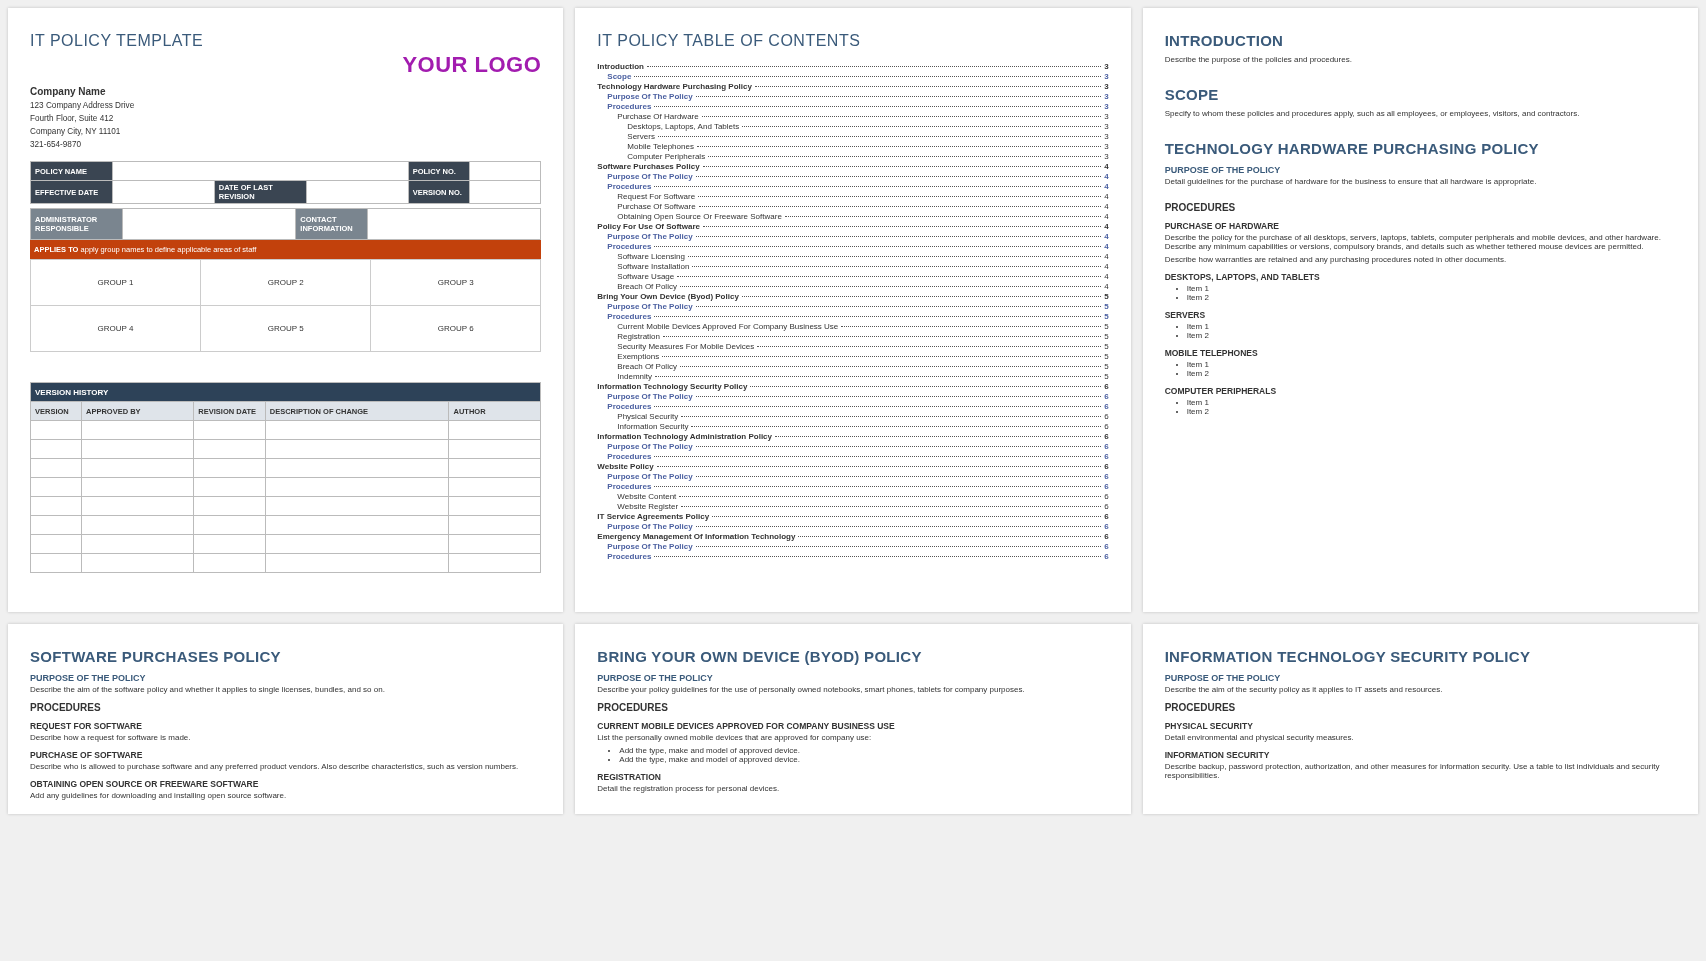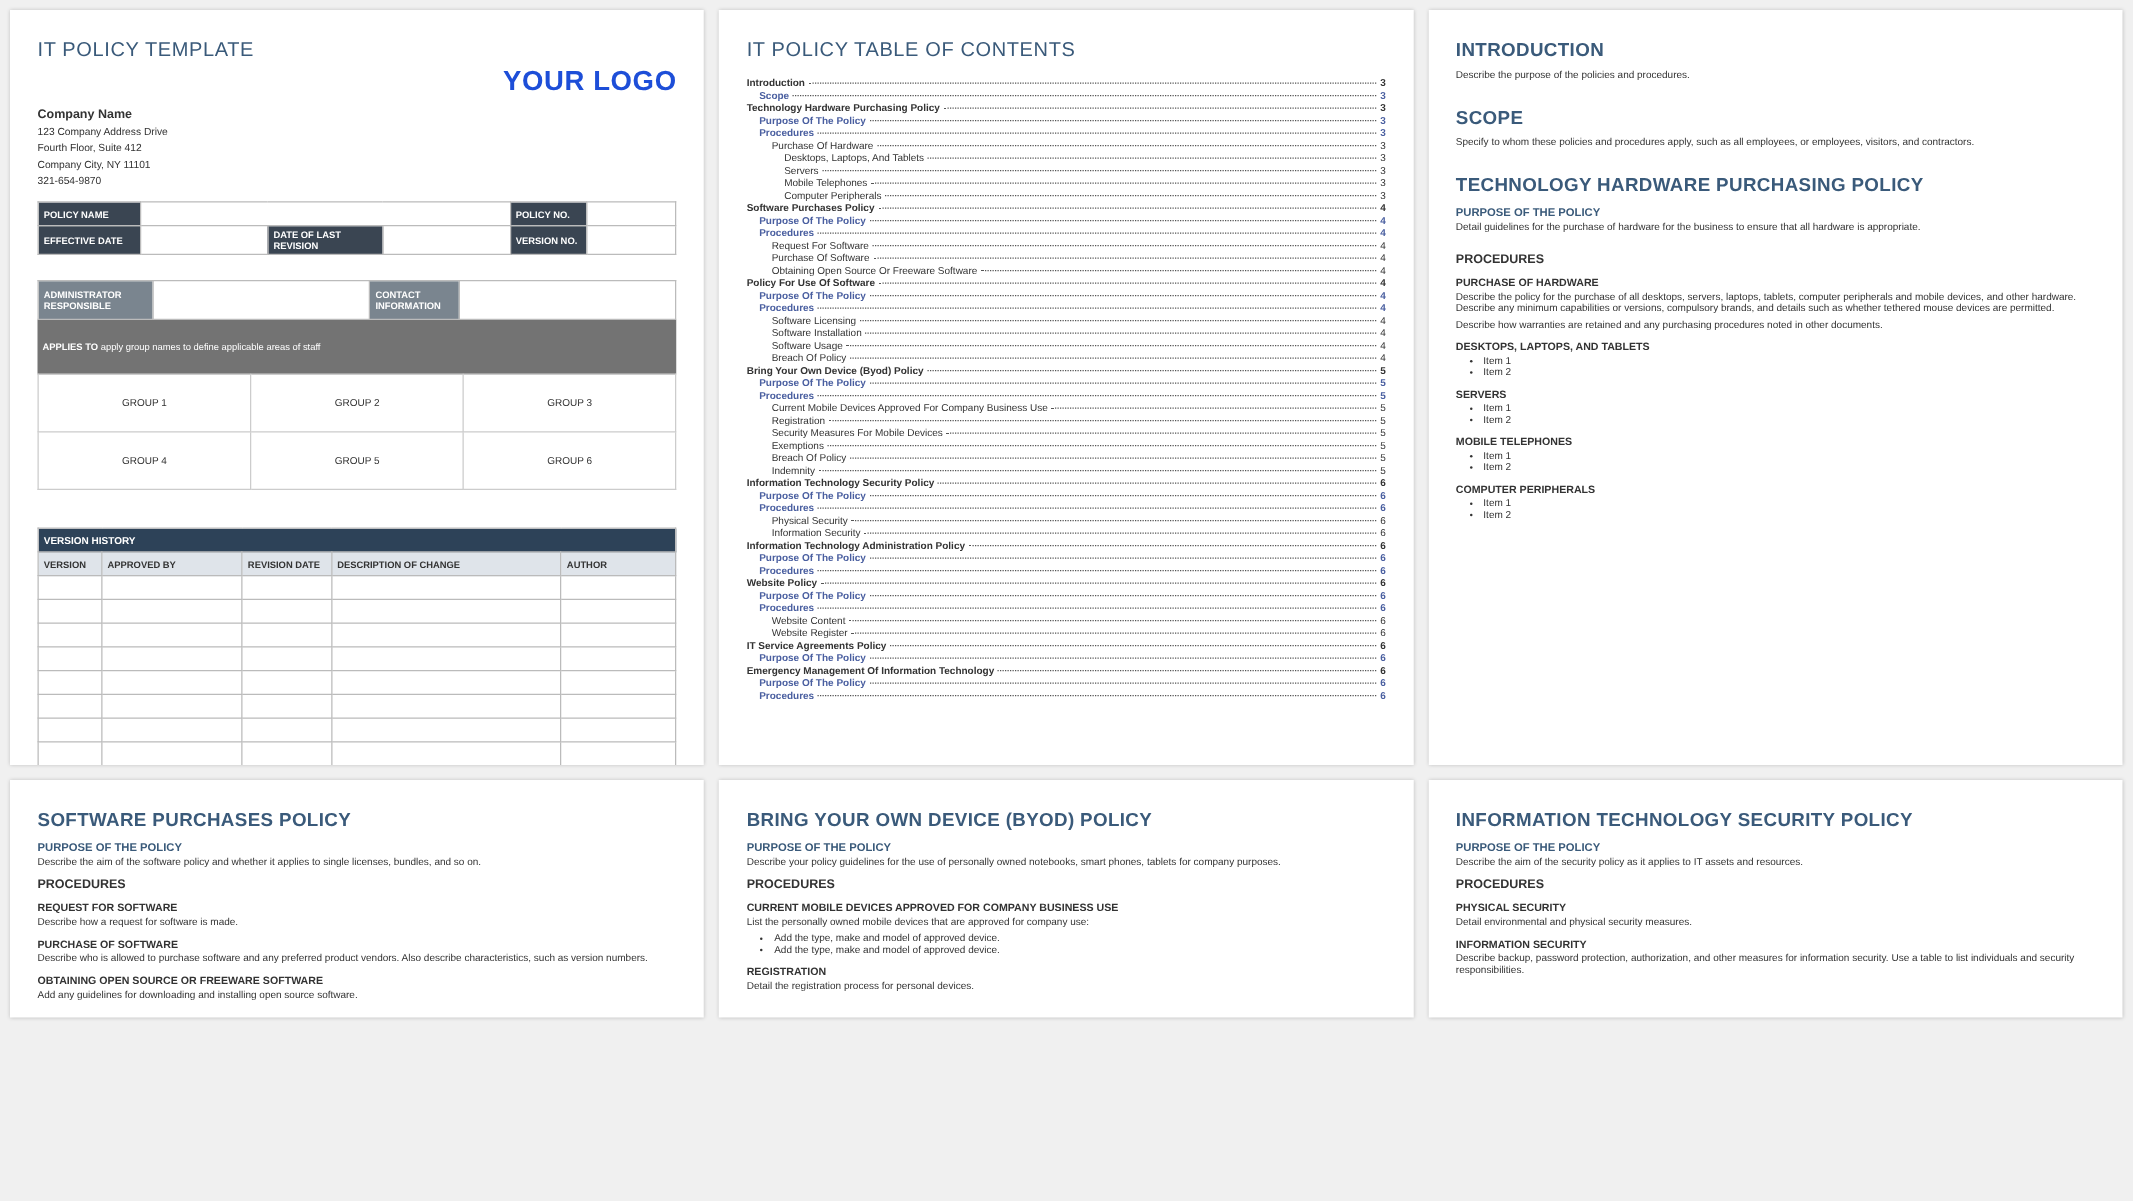--- a/index.html
+++ b/index.html
@@ -5,26 +5,26 @@
   html,body{margin:0;padding:0;background:#f0f0f0;font-family:Arial,Helvetica,sans-serif;font-size:9px;color:#333;}
   .pages{display:grid;grid-template-columns:repeat(3,1fr);gap:12px;padding:8px;}
   .page{background:#fff;box-shadow:0 0 3px rgba(0,0,0,.2);padding:24px 22px;box-sizing:border-box;height:604px;overflow:hidden;}
   .page.short{height:190px;}
   h1.main{color:#3a5a7a;font-size:16px;font-weight:400;letter-spacing:.5px;margin:0 0 12px 0;}
   h1.sec{color:#3a5a7a;font-size:15px;font-weight:800;letter-spacing:.3px;margin:0 0 6px 0;}
   h2.sub{color:#3a5a7a;font-size:13px;font-weight:800;margin:16px 0 4px 0;}
   .small{font-size:8.2px;color:#333;margin:0 0 4px 0;}
   .bold{font-weight:700;margin-top:36px;}
   .head-row{display:flex;justify-content:space-between;align-items:flex-start;}
-  .logo{color:#1d4ed8;font-weight:800;font-size:22px;margin-top:20px;letter-spacing:.5px;}
+  .logo{color:#a21caf;font-weight:800;font-size:22px;margin-top:20px;letter-spacing:.5px;}
   table{border-collapse:collapse;width:100%;font-size:8px;}
   table.meta td,table.meta th{border:1px solid #bbb;padding:2px 4px;height:14px;}
   .dark{background:#3a4552;color:#fff;font-weight:700;font-size:7.5px;}
   .mid{background:#7a858f;color:#fff;font-weight:700;font-size:7.5px;}
-  .navy{background:#737373;color:#fff;font-size:7.5px;padding:17px 4px;}
+  .navy{background:#c2410c;color:#fff;font-size:7.5px;padding:5px 4px;}
   .vhhead{background:#2d4258;color:#fff;font-weight:700;font-size:8px;}
   .vhsub td{background:#dfe4ea;font-weight:700;font-size:7.5px;margin-top:16px;}
   .grp td{border:1px solid #ccc;text-align:center;font-size:8px;padding:18px;}
   .toc-line{display:flex;align-items:baseline;font-size:8px;margin:1px 0;}
   .toc-line .lbl{white-space:nowrap;}
   .toc-line .dots{flex:1;border-bottom:1px dotted #555;margin:0 3px;position:relative;top:-2px;}
   .toc-line .pg{white-space:nowrap;}
   .toc-l1{font-weight:700;color:#333;}
   .toc-l2{color:#4a5fa0;margin-left:10px;font-weight:700;}
   .toc-l3{color:#333;margin-left:20px;}
@@ -65,21 +65,21 @@
       <tr>
         <td class="dark">EFFECTIVE DATE</td>
         <td></td>
         <td class="dark" style="width:18%">DATE OF LAST REVISION</td>
         <td></td>
         <td class="dark">VERSION NO.</td>
         <td></td>
       </tr>
     </tbody>
       </table>
-    <table class="meta" style="margin-top:20px">
+    <table class="meta" style="margin-top:4px">
       <tbody>
           <tr>
         <td class="mid" style="width:18%;height:26px">ADMINISTRATOR RESPONSIBLE</td>
         <td></td>
         <td class="mid" style="width:14%">CONTACT INFORMATION</td>
         <td></td>
       </tr>
     </tbody>
       </table>
     <div class="navy">

